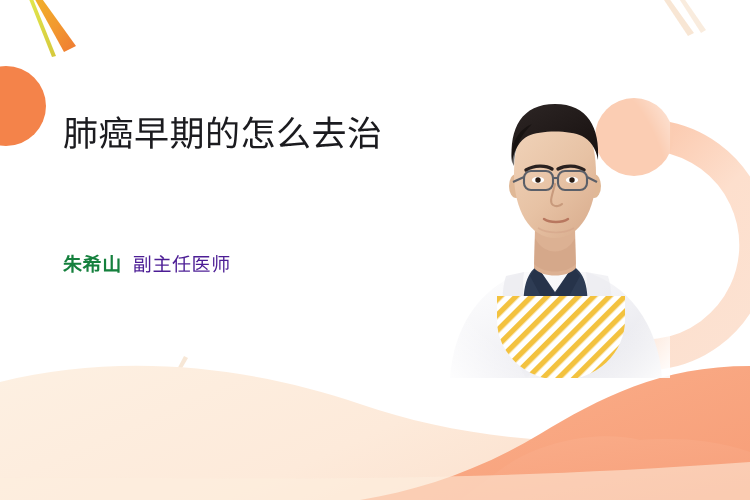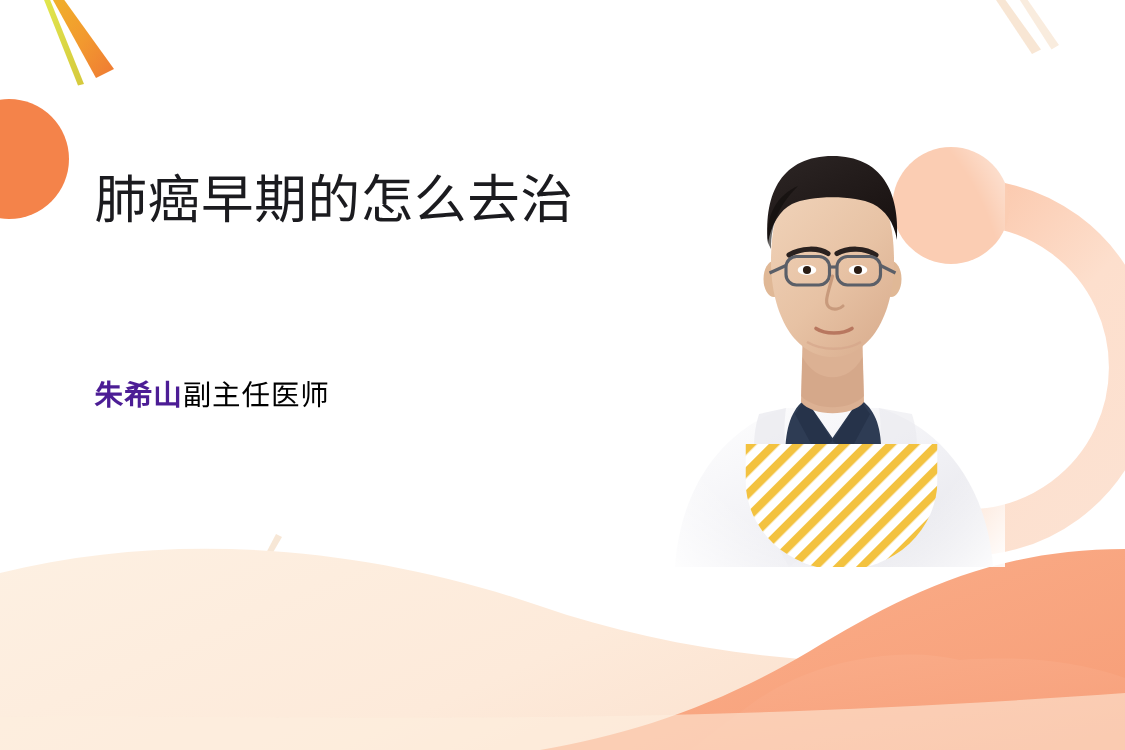--- a/index.html
+++ b/index.html
@@ -83,26 +83,27 @@
     position: absolute;
     top: 140px;
     left: 0;
     white-space: nowrap;
     font-size: 19px;
     line-height: 26px;
     color: #ef7f58;
   }
   .doctor-name {
     font-weight: 700;
-    color: #4c1d95;
+    color: #15803d;
     letter-spacing: 0.6px;
   }
   .doctor-title {
     font-weight: 400;
-    color: #000000;
+    color: #4c1d95;
+    margin-left: 11px;
     letter-spacing: 0.6px;
   }
   .affiliation {
     margin: 0;
     position: absolute;
     top: 172px;
     left: 0;
     white-space: nowrap;
     font-size: 18px;
     line-height: 26px;

